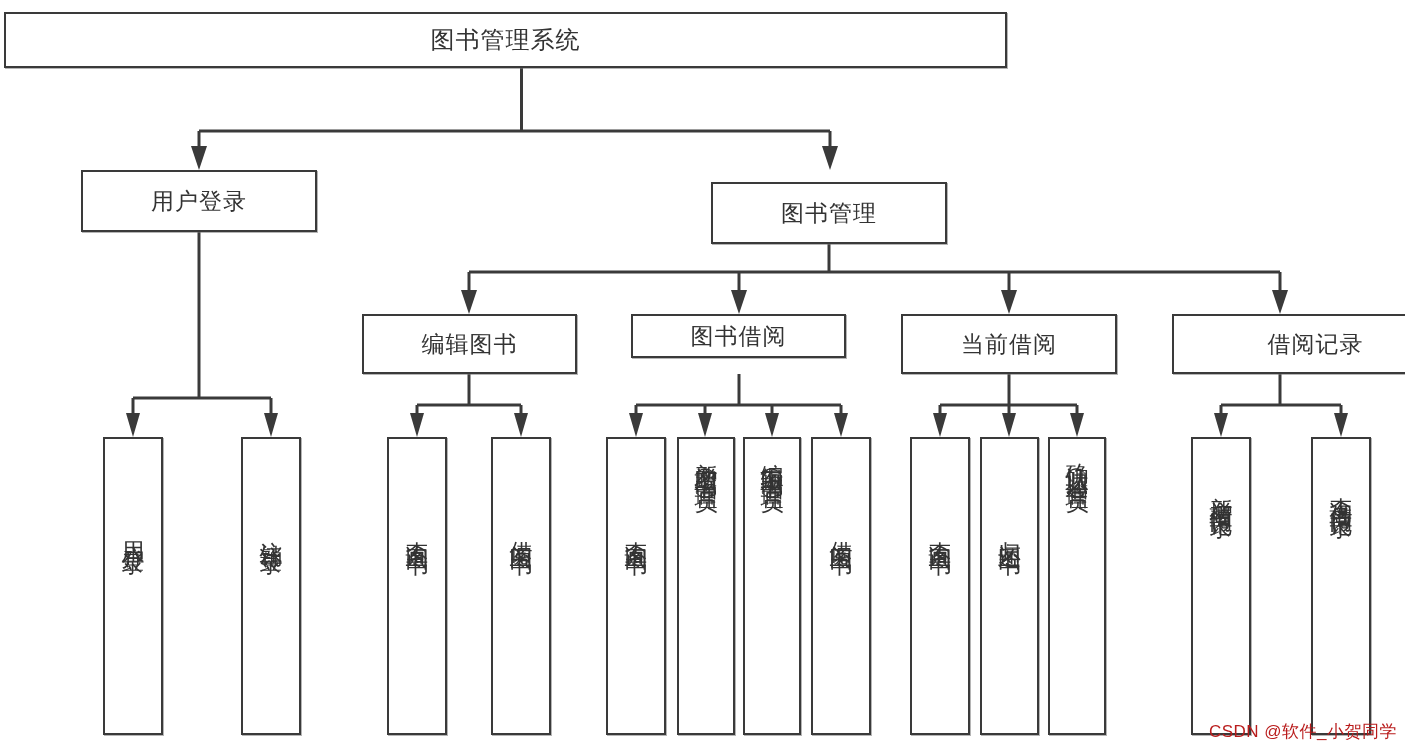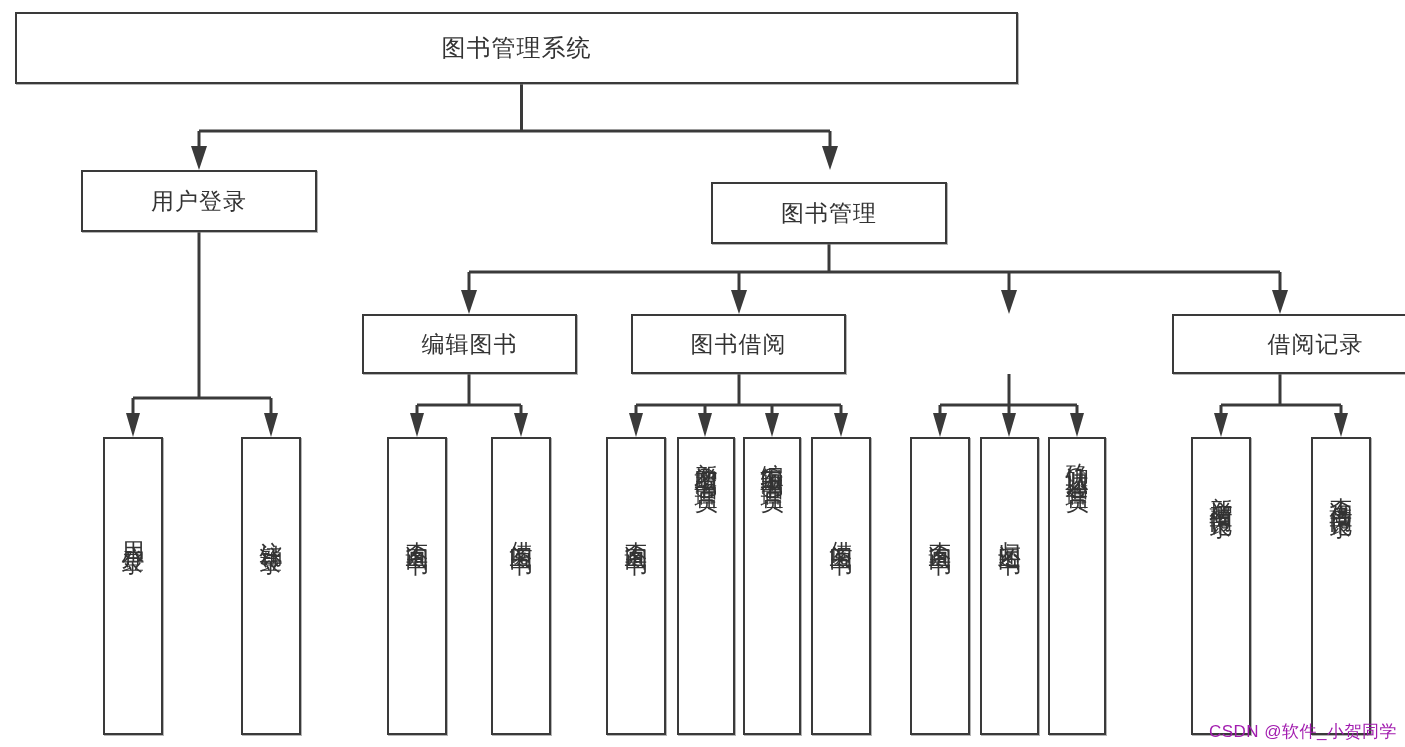--- a/index.html
+++ b/index.html
@@ -45,21 +45,21 @@
     letter-spacing:4px;
     line-height:1;
     margin-top:0;
   }
 
   #watermark{
     position:absolute;
     right:8px;
     bottom:4px;
     font-size:17px;
-    color:#a21caf;
+    color:#b91c1c;
     letter-spacing:.5px;
     white-space:nowrap;
     z-index:5;
   }
 </style>
 </head>
 <body>
 
 <div id="canvas">
 
@@ -129,36 +129,39 @@
 
       <polygon points="933,413 947,413 940,437"></polygon>
       <polygon points="1002,413 1016,413 1009,437"></polygon>
       <polygon points="1070,413 1084,413 1077,437"></polygon>
 
       <polygon points="1214,413 1228,413 1221,437"></polygon>
       <polygon points="1334,413 1348,413 1341,437"></polygon>
     </g>
   </svg>
 
-  <div class="node root h-node" style="left:15px;top:12px;width:1003px;height:72px;">
+  <div class="node root h-node" style="left:4px;top:12px;width:1003px;height:56px;">
     <span class="lbl">图书管理系统</span>
   </div>
 
   <div class="node h-node" style="left:81px;top:170px;width:236px;height:62px;">
     <span class="lbl">用户登录</span>
   </div>
   <div class="node h-node" style="left:711px;top:182px;width:236px;height:62px;">
     <span class="lbl">图书管理</span>
   </div>
 
   <div class="node h-node" style="left:362px;top:314px;width:215px;height:60px;">
     <span class="lbl">编辑图书</span>
   </div>
-  <div class="node h-node" style="left:631px;top:314px;width:215px;height:60px;">
+  <div class="node h-node" style="left:631px;top:314px;width:215px;height:44px;">
     <span class="lbl">图书借阅</span>
+  </div>
+  <div class="node h-node" style="left:901px;top:314px;width:216px;height:60px;">
+    <span class="lbl">当前借阅</span>
   </div>
   <div class="node h-node" style="left:1172px;top:314px;width:247px;height:60px;padding-left:40px;">
     <span class="lbl">借阅记录</span>
   </div>
 
   <div class="node leaf" style="left:103px;top:437px;width:60px;height:298px;">
     <span class="lbl" style="margin-top:84px;">用户登录</span>
   </div>
   <div class="node leaf" style="left:241px;top:437px;width:60px;height:298px;">
     <span class="lbl" style="margin-top:84px;">注销登录</span>

